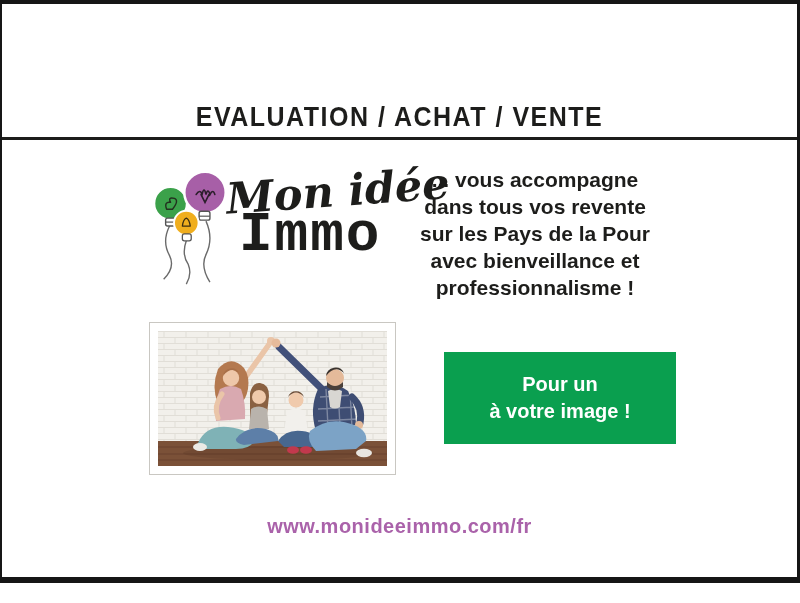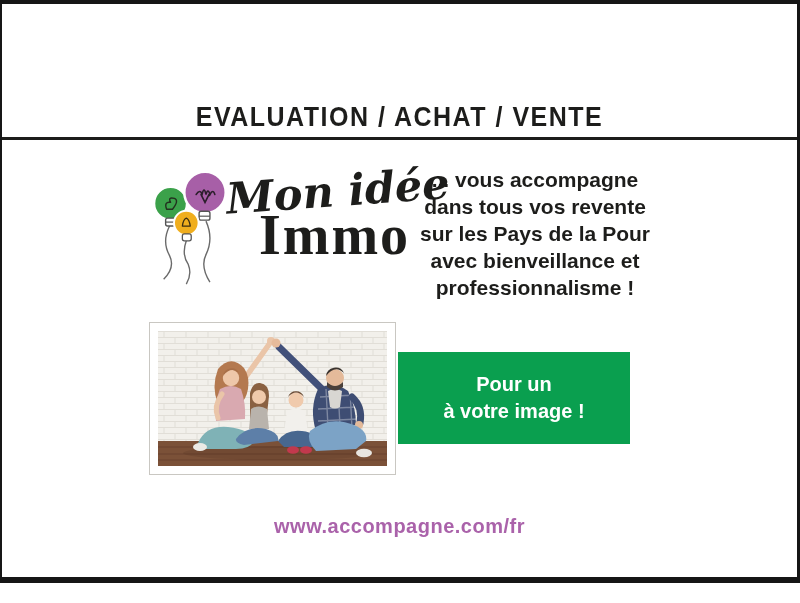--- a/index.html
+++ b/index.html
@@ -33,38 +33,37 @@
   .brand-script{
     position:absolute;left:224px;top:164px;
     font-family:"DejaVu Serif","Liberation Serif",serif;
     font-style:italic;font-weight:700;font-size:43px;line-height:46px;
     transform:rotate(-4deg);
     color:var(--ink,#1d1d1b);
     white-space:nowrap;
   }
   .brand-bold{
     position:absolute;left:237px;top:202px;
-    font-family:Liberation Serif, serif;
+    font-family:Liberation Mono, monospace;
     font-weight:700;font-size:56px;line-height:58px;letter-spacing:2px;
     color:var(--ink,#1d1d1b);
     white-space:nowrap;
-    margin-left:20px;
   }
   
   .message{
     position:absolute;left:398px;top:162px;width:270px;
     text-align:center;
     font-size:21px;line-height:27px;font-weight:600;
     color:var(--ink,#1d1d1b);
   }
   .message .line{white-space:nowrap;}
   .message .highlight{color:var(--highlight-yellow,#EFBE3A);font-weight:700;}
   
   .cta{
-    position:absolute;left:396px;top:348px;width:232px;height:92px;
+    position:absolute;left:442px;top:348px;width:232px;height:92px;
     background:var(--button-green,#0a9f4f);
     color:#ffffff;
     display:flex;flex-direction:column;align-items:center;justify-content:center;
     font-weight:700;font-size:20px;line-height:27px;
     text-align:center;
     cursor:pointer;
   }
   .cta .line{white-space:nowrap;}
   
   .photo-frame{
@@ -179,15 +178,15 @@
       <path d="M152 100 q20 -16 44 -6 q14 6 12 16 l-10 8 l-40 2 q-10 -10 -6 -20 z" fill="#7ca3c6"></path>
       <ellipse cx="206" cy="122" rx="8" ry="4.2" fill="#e8e5e0"></ellipse>
     </svg>
   </div>
 
   <div class="cta">
     <div class="line">Pour un</div>
     <div class="line">à votre image !</div>
   </div>
 
-  <div class="site-url">www.accompagne.com/fr</div>
+  <div class="site-url">www.monideeimmo.com/fr</div>
 
 </div>
 
 </body></html>

